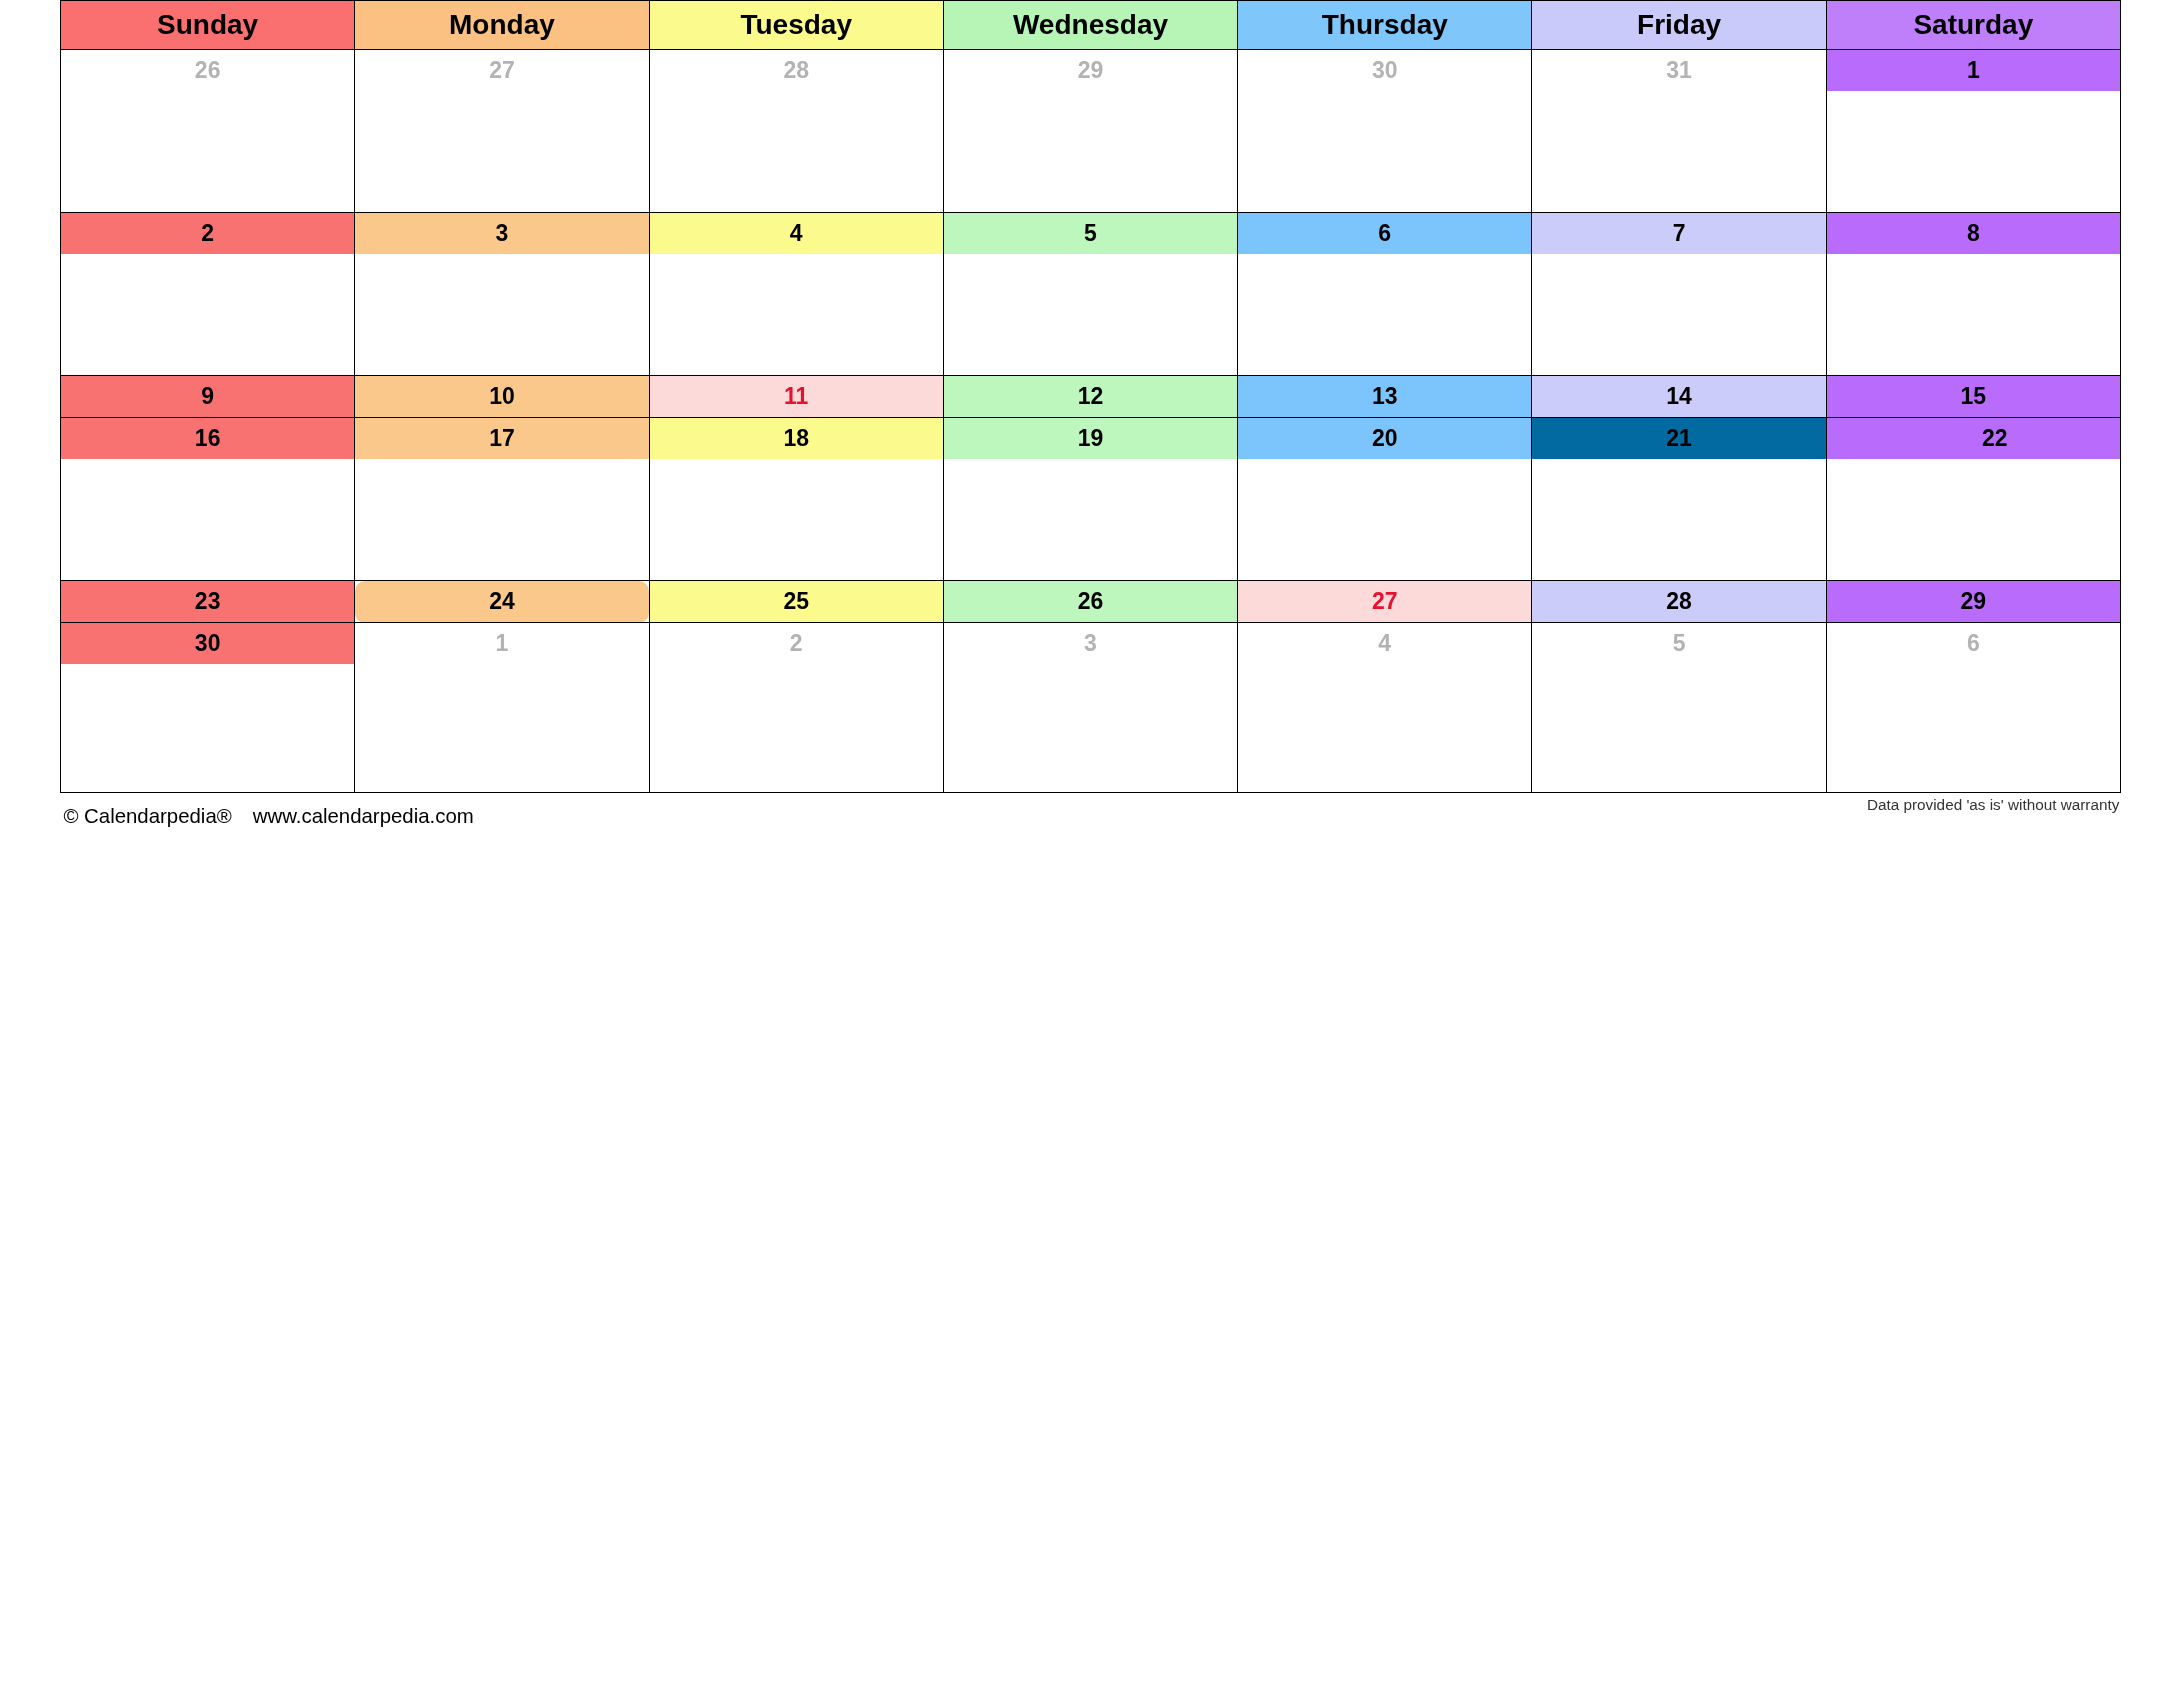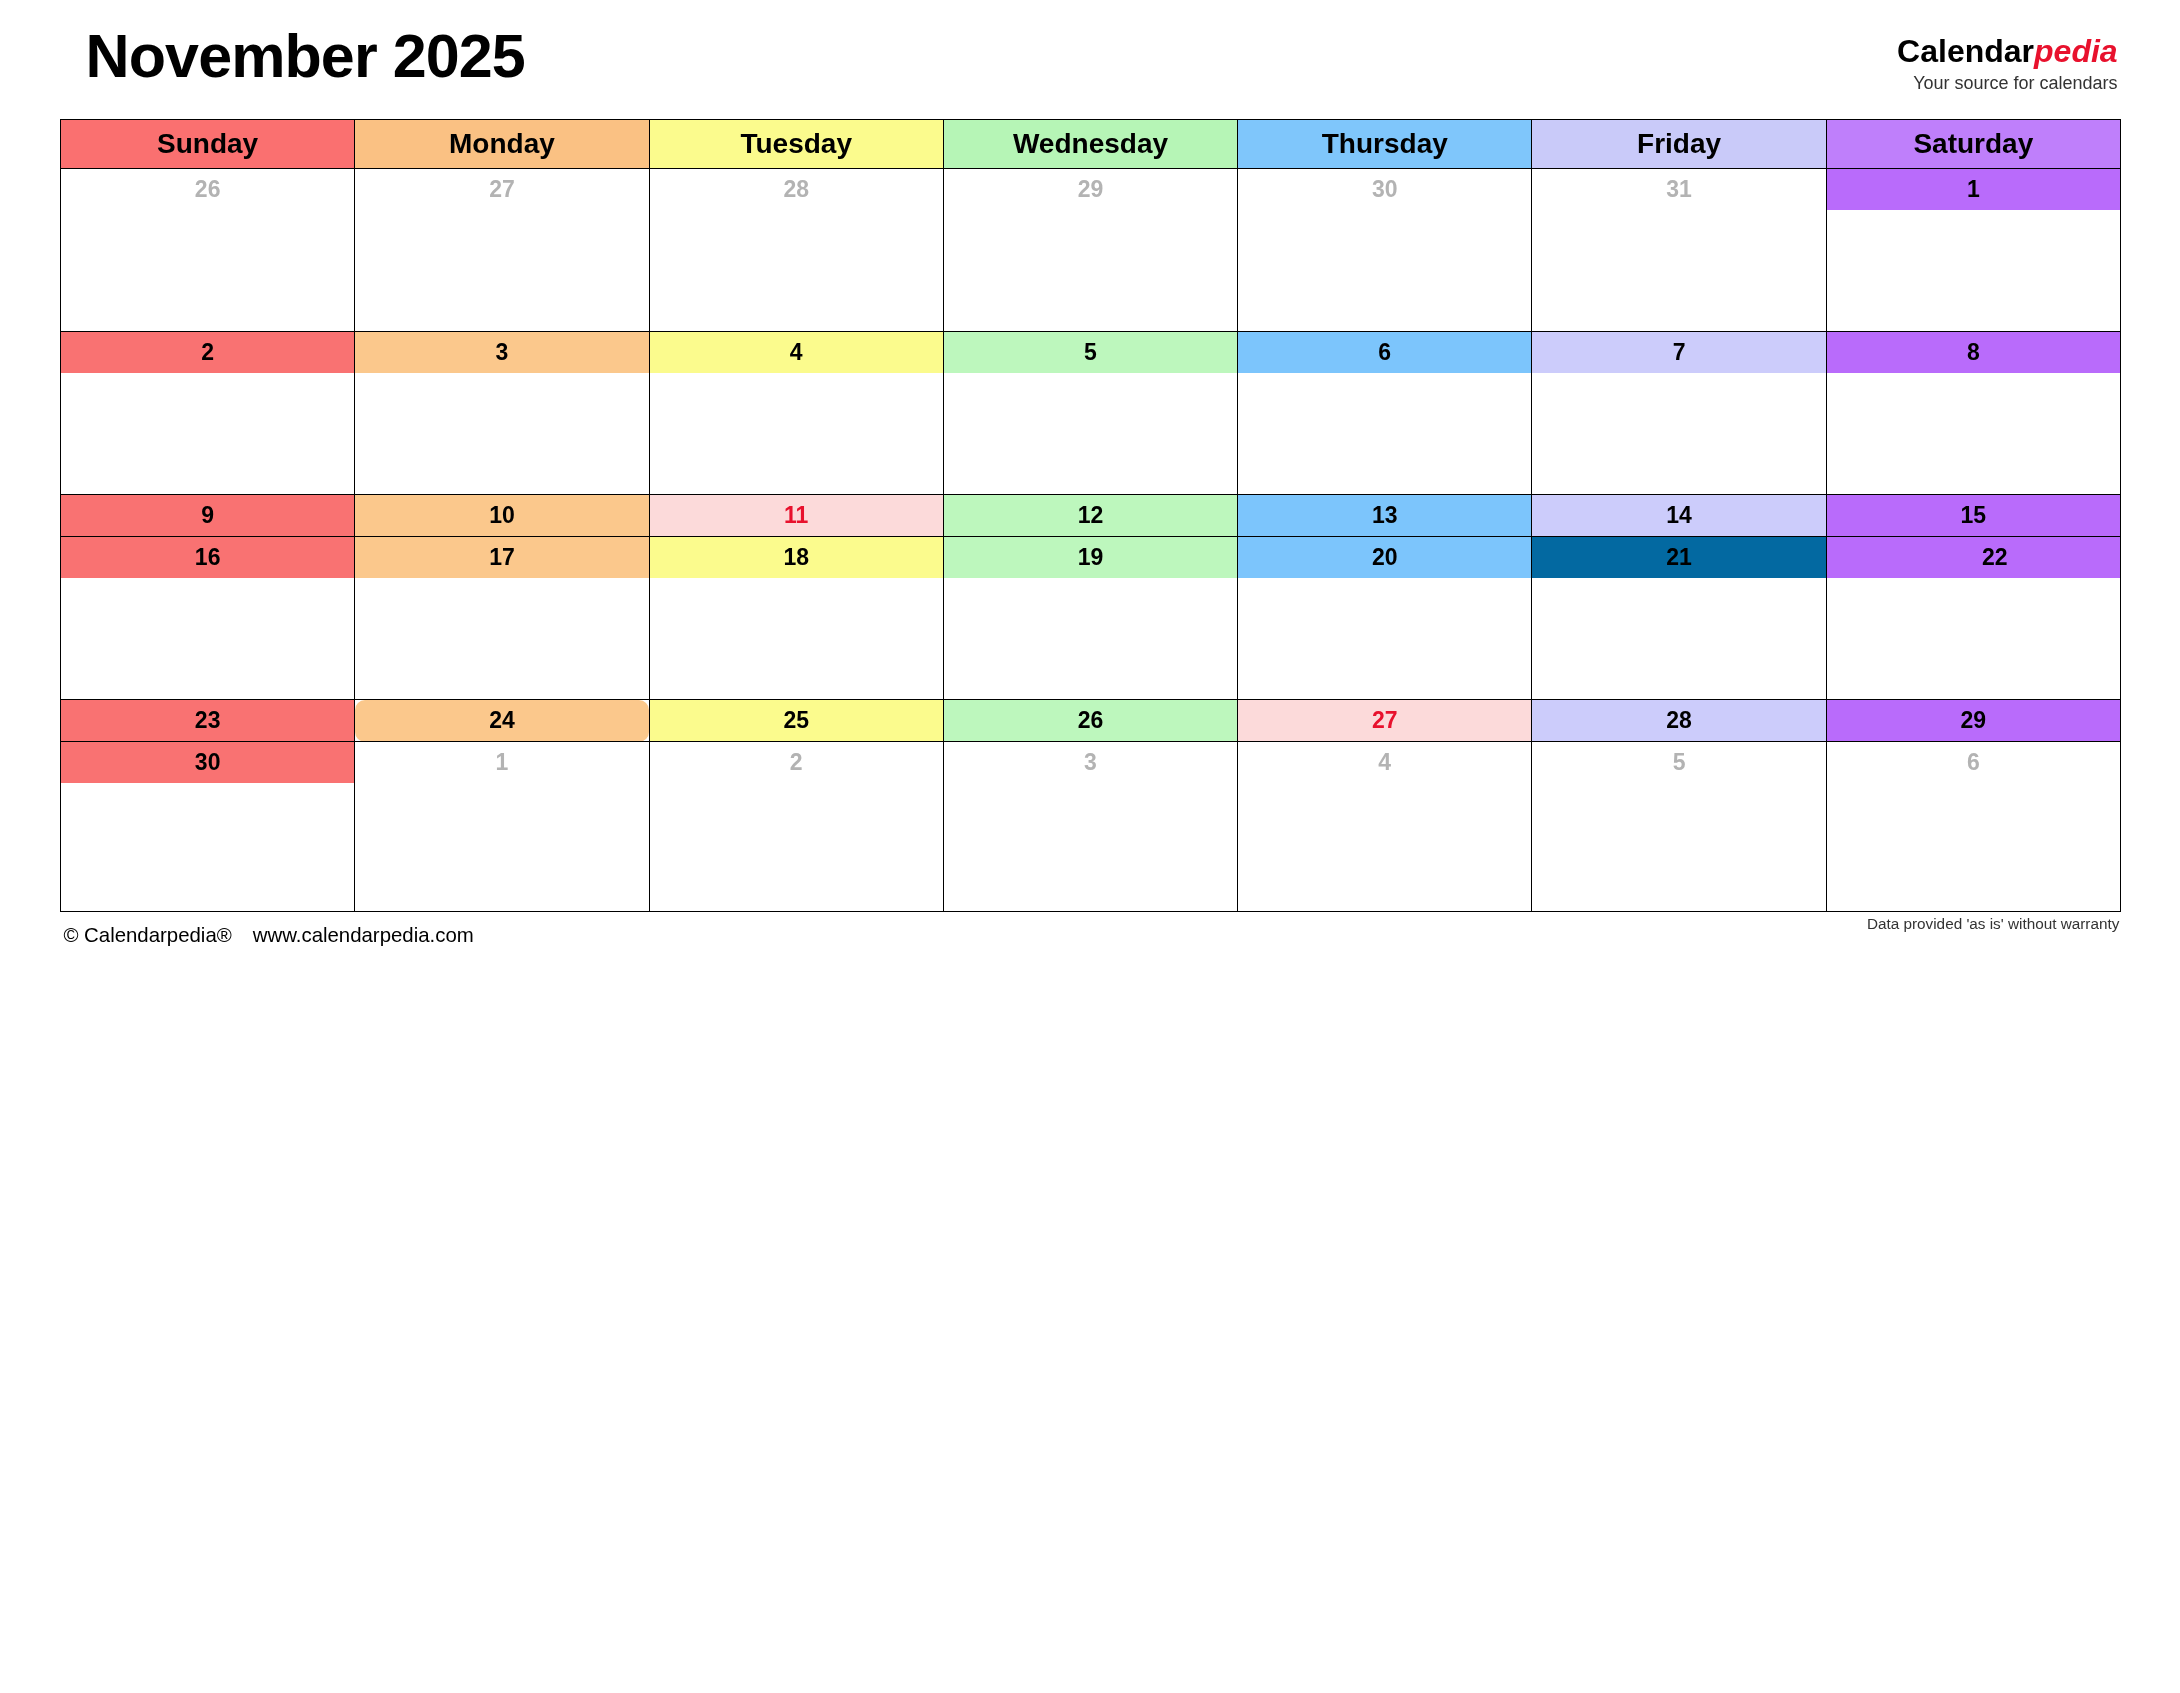--- a/index.html
+++ b/index.html
@@ -140,27 +140,20 @@
     color: #333333;
     white-space: nowrap;
     margin-left: 21px;
   }
 </style>
 </head>
 <body>
 
 <div class="page">
 
-  <div class="header">
-    <div class="month-title">November 2025</div>
-    <div class="brand">
-      <div class="brand-name"><span>Calendar</span><span class="pedia">pedia</span></div>
-      <div class="brand-tag">Your source for calendars</div>
-    </div>
-  </div>
 
   <table class="calendar">
     <thead>
       <tr id="weekday-row">
           <th style="background: rgb(250, 112, 112);">Sunday</th>
           <th style="background: rgb(250, 193, 131);">Monday</th>
           <th style="background: rgb(251, 251, 141);">Tuesday</th>
           <th style="background: rgb(182, 245, 182);">Wednesday</th>
           <th style="background: rgb(127, 198, 251);">Thursday</th>
           <th style="background: rgb(201, 202, 249);">Friday</th>

